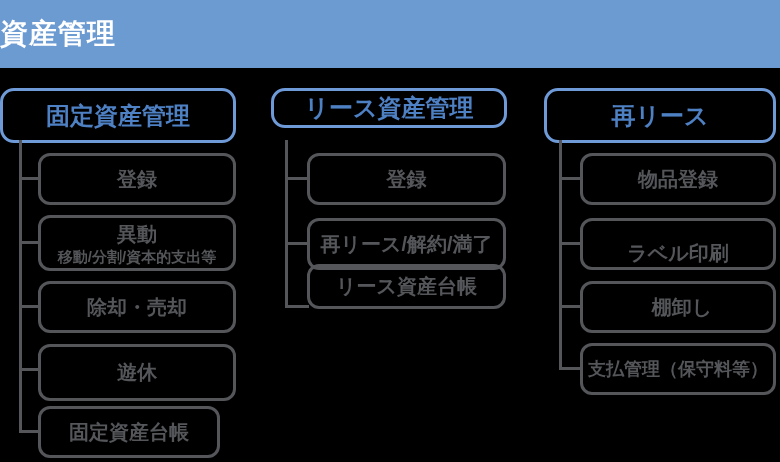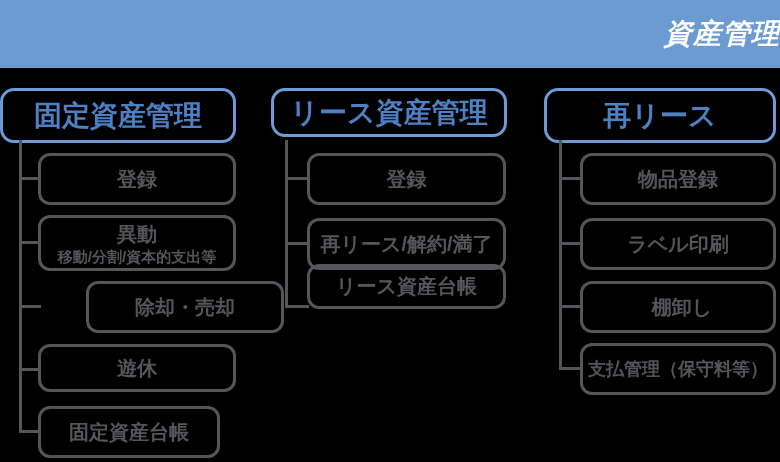--- a/index.html
+++ b/index.html
@@ -15,22 +15,21 @@
     background: var(--background, #000);
     overflow: hidden;
   }
   .banner {
     position: absolute;
     left: 0; top: 0;
     width: 780px; height: 68px;
     background: var(--banner-bg, #6c9bd2);
     display: flex;
     align-items: center;
-    justify-content: flex-end;
-    font-style: italic;
+    justify-content: flex-start;
   }
   .banner .banner-label {
     color: var(--banner-text, #fff);
     font-size: 28px;
     font-weight: bold;
     letter-spacing: 1px;
   }
   .node {
     position: absolute;
     box-sizing: border-box;
@@ -39,21 +38,21 @@
     align-items: center;
     justify-content: center;
     text-align: center;
     background: transparent;
     white-space: nowrap;
   }
   .header-node {
     border: 3px solid var(--header-border, #6f9ad8);
     border-radius: 14px;
     color: var(--header-text, #4e80c4);
-    font-size: 28px;
+    font-size: 24px;
     font-weight: bold;
   }
   .item-node {
     border: 3px solid var(--item-border, #54565a);
     border-radius: 12px;
     color: var(--item-text, #54565a);
     font-size: 20px;
     font-weight: bold;
   }
   .item-node .sublabel {
@@ -87,31 +86,31 @@
   <div class="connector" style="left:19px;top:368px;width:22px;height:3px;"></div>
   <div class="connector" style="left:19px;top:430px;width:22px;height:3px;"></div>
 
   <div class="node item-node" style="left:38px;top:153px;width:198px;height:52px;">
     <span>登録</span>
   </div>
   <div class="node item-node" style="left:38px;top:215px;width:198px;height:56px;text-align:right;">
     <span>異動</span>
     <span class="sublabel">移動/分割/資本的支出等</span>
   </div>
-  <div class="node item-node" style="left:38px;top:281px;width:198px;height:52px;margin-left:48px;">
+  <div class="node item-node" style="left:38px;top:281px;width:198px;height:52px;">
     <span>除却・売却</span>
   </div>
-  <div class="node item-node" style="left:38px;top:344px;width:198px;height:48px;">
+  <div class="node item-node" style="left:38px;top:344px;width:198px;height:57px;">
     <span>遊休</span>
   </div>
   <div class="node item-node" style="left:38px;top:406px;width:182px;height:52px;">
     <span>固定資産台帳</span>
   </div>
 
-  <div class="node header-node" style="left:271px;top:88px;width:236px;height:49px;">
+  <div class="node header-node" style="left:271px;top:88px;width:236px;height:40px;">
     <span>リース資産管理</span>
   </div>
   <div class="connector" style="left:285px;top:140px;width:3px;height:168px;"></div>
   <div class="connector" style="left:285px;top:177px;width:24px;height:3px;"></div>
   <div class="connector" style="left:285px;top:242px;width:24px;height:3px;"></div>
   <div class="connector" style="left:285px;top:305px;width:24px;height:3px;"></div>
 
   <div class="node item-node" style="left:307px;top:153px;width:199px;height:52px;">
     <span>登録</span>
   </div>
@@ -127,21 +126,21 @@
   </div>
   <div class="connector" style="left:559px;top:140px;width:3px;height:230px;"></div>
   <div class="connector" style="left:559px;top:177px;width:23px;height:3px;"></div>
   <div class="connector" style="left:559px;top:242px;width:23px;height:3px;"></div>
   <div class="connector" style="left:559px;top:305px;width:23px;height:3px;"></div>
   <div class="connector" style="left:559px;top:367px;width:23px;height:3px;"></div>
 
   <div class="node item-node" style="left:580px;top:153px;width:196px;height:52px;align-items:center;">
     <span>物品登録</span>
   </div>
-  <div class="node item-node" style="left:580px;top:218px;width:196px;height:52px;">
+  <div class="node item-node" style="left:580px;top:218px;width:196px;height:52px;justify-content:flex-end;">
     <span>ラベル印刷</span>
   </div>
   <div class="node item-node" style="left:580px;top:281px;width:196px;height:52px;padding-left:8px;">
     <span>棚卸し</span>
   </div>
   <div class="node item-node tight" style="left:580px;top:343px;width:196px;height:52px;">
     <span>支払管理（保守料等）</span>
   </div>
 
 </div>

